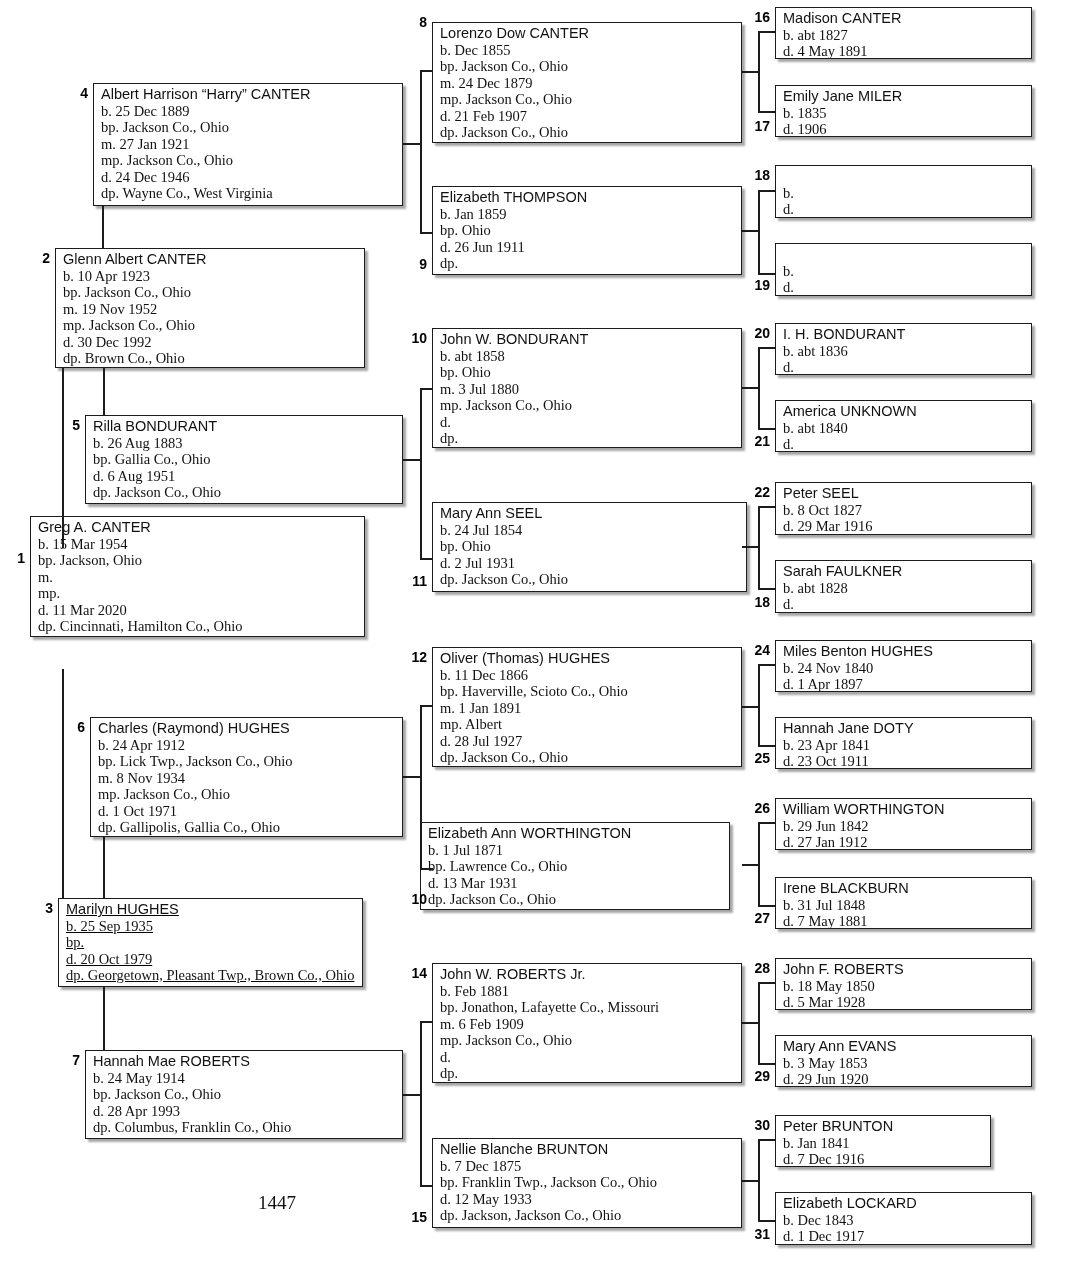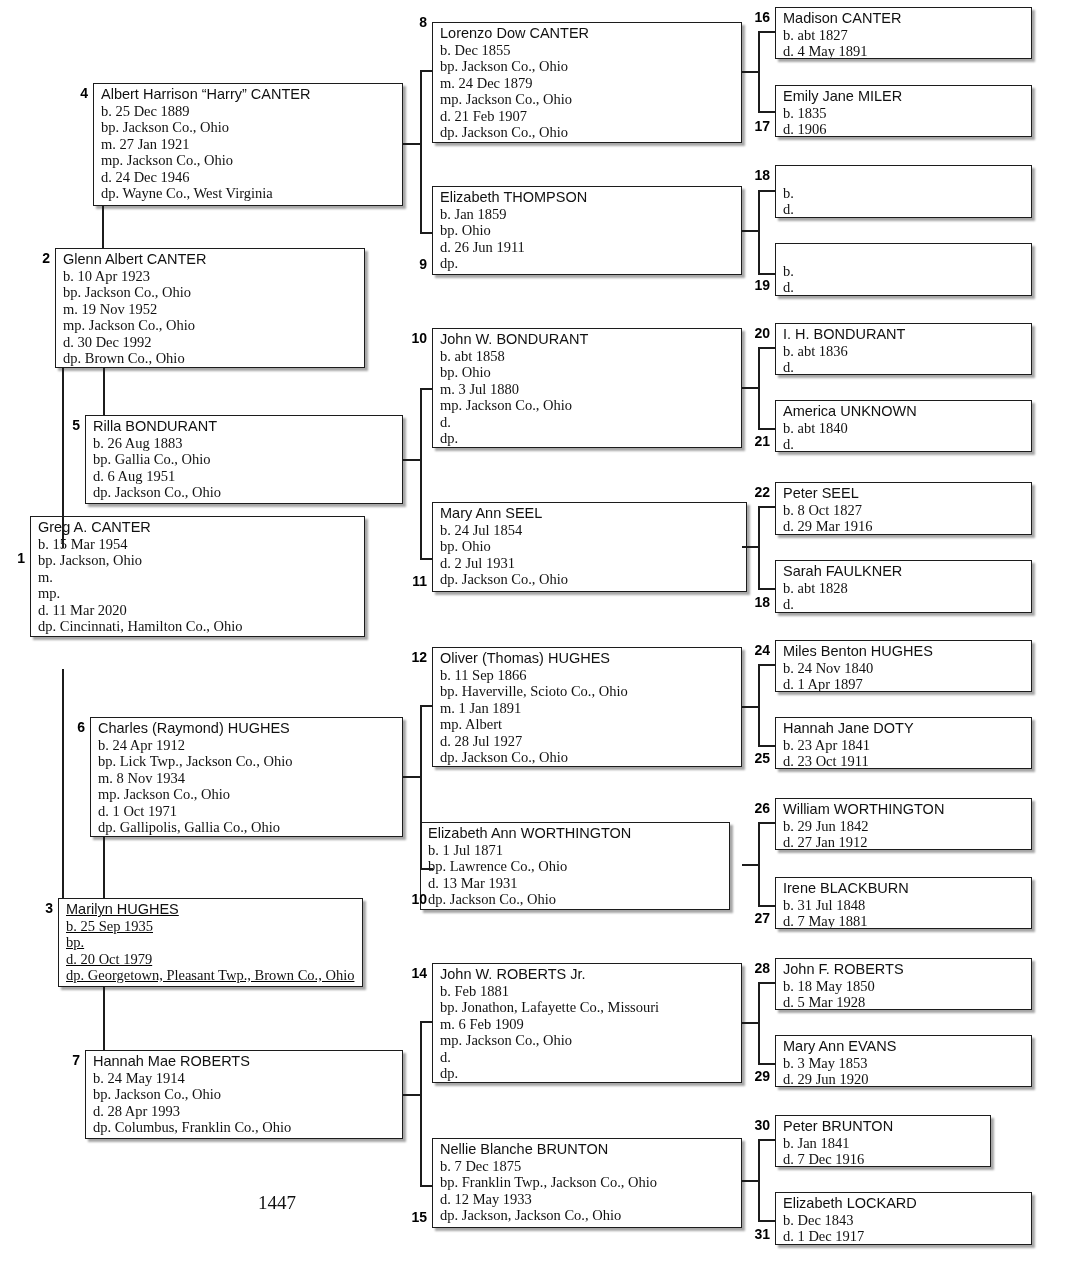--- a/index.html
+++ b/index.html
@@ -158,21 +158,21 @@
       <div class="person-box" style="left: 432px; top: 502px; width: 315px; height: 90px;">
         <div class="person-name">Mary Ann SEEL</div>
         <div class="person-detail">b. 24 Jul 1854</div>
         <div class="person-detail">bp. Ohio</div>
         <div class="person-detail">d. 2 Jul 1931</div>
         <div class="person-detail">dp. Jackson Co., Ohio</div>
       </div>
       <div class="person-number" style="left: 398px; width: 29px; top: 573px;">11</div>
       <div class="person-box" style="left: 432px; top: 647px; width: 310px; height: 120px;">
         <div class="person-name">Oliver (Thomas) HUGHES</div>
-        <div class="person-detail">b. 11 Sep 1866</div>
+        <div class="person-detail">b. 11 Dec 1866</div>
         <div class="person-detail">bp. Haverville, Scioto Co., Ohio</div>
         <div class="person-detail">m. 1 Jan 1891</div>
         <div class="person-detail">mp. Albert</div>
         <div class="person-detail">d. 28 Jul 1927</div>
         <div class="person-detail">dp. Jackson Co., Ohio</div>
       </div>
       <div class="person-number" style="left: 398px; width: 29px; top: 649px;">12</div>
       <div class="person-box" style="left: 420px; top: 822px; width: 310px; height: 88px;">
         <div class="person-name">Elizabeth Ann WORTHINGTON</div>
         <div class="person-detail">b. 1 Jul 1871</div>

